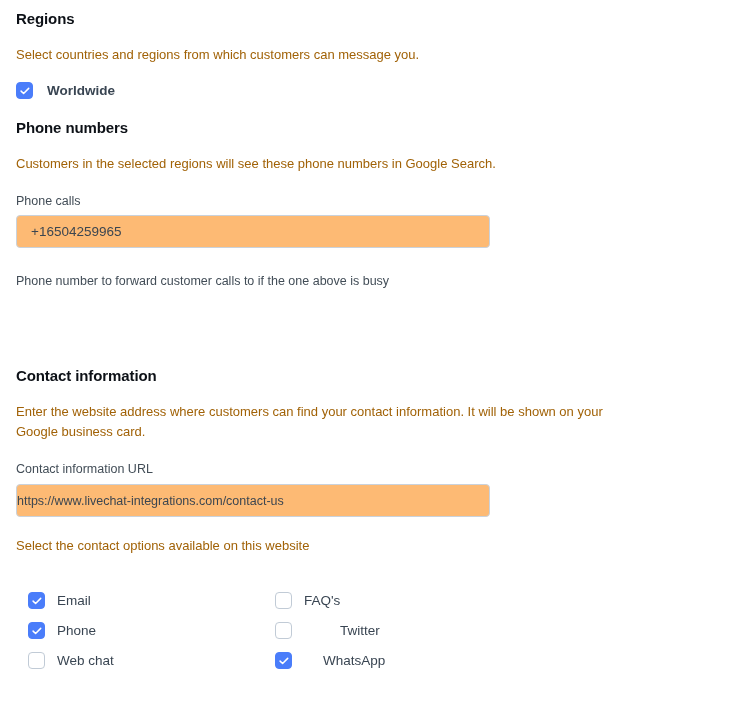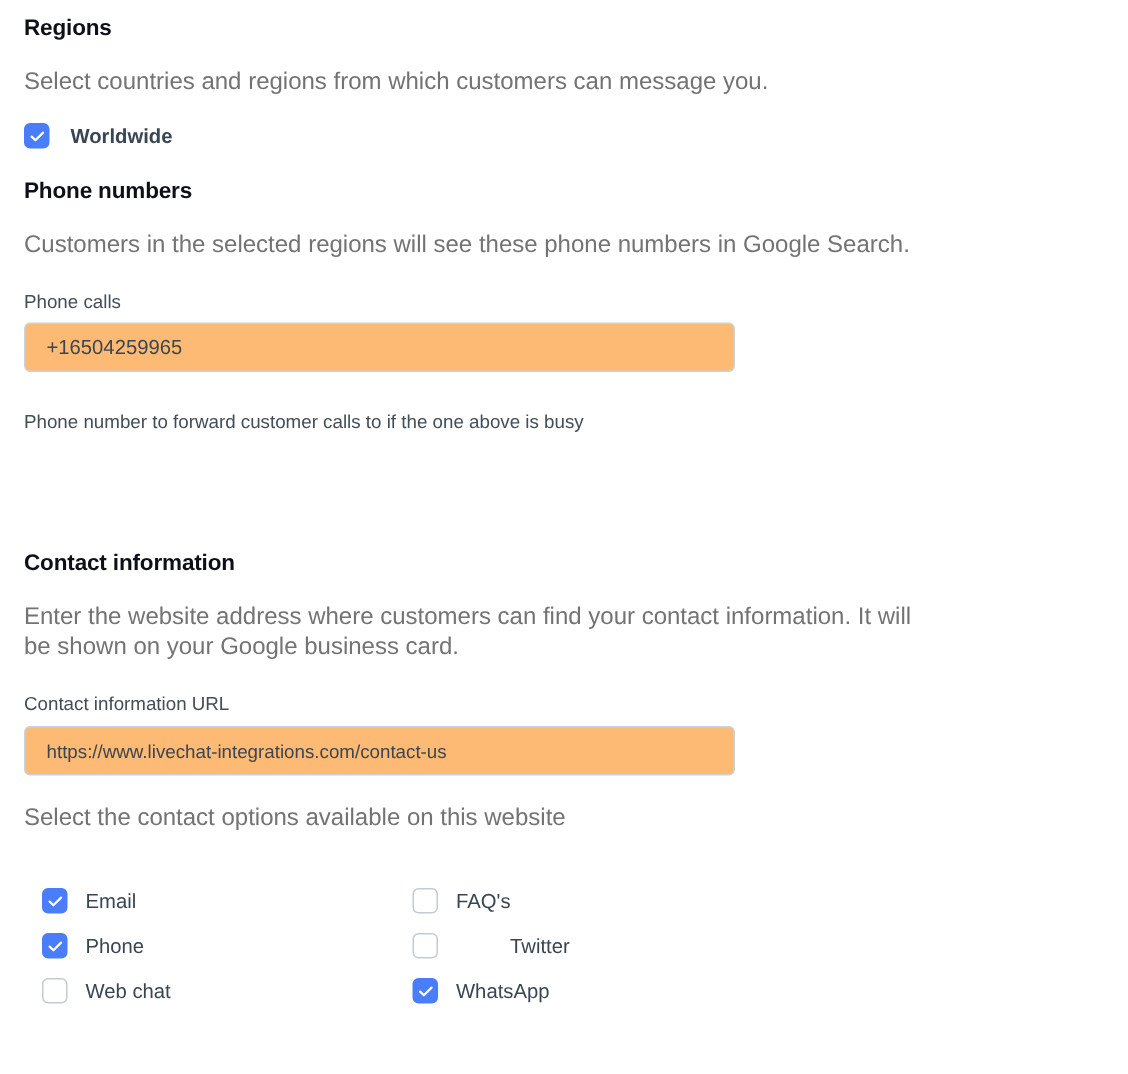--- a/index.html
+++ b/index.html
@@ -30,22 +30,22 @@
     left: 16px;
     font-size: 15px;
     font-weight: bold;
     color: #0d1117;
     letter-spacing: -0.1px;
     white-space: nowrap;
   }
   .body-text {
     position: absolute;
     left: 16px;
-    font-size: 16px;
-    color: #737373;
+    font-size: 13px;
+    color: #a16207;
     line-height: 20px;
   }
   .field-label {
     position: absolute;
     left: 16px;
     font-size: 12.5px;
     color: #424d57;
     white-space: nowrap;
   }
 
@@ -62,21 +62,20 @@
     display: flex;
     align-items: center;
     font-family: "Liberation Sans", sans-serif;
     color: #3c4650;
   }
   .text-input.phone {
     padding-left: 14px;
     font-size: 13.5px;
   }
   .text-input.url {
-    padding-left: 14px;
     font-size: 12.5px;
     text-align: center;
   }
   .text-input .value {
     white-space: nowrap;
     overflow: hidden;
     text-overflow: ellipsis;
   }
 
   
@@ -182,21 +181,21 @@
         <span class="cblabel">Web chat</span>
       </div>
       <div class="cbrow" style="left: 275px; top: 592px;">
         <span class="cbox off"></span>
         <span class="cblabel">FAQ's</span>
       </div>
       <div class="cbrow" style="left: 275px; top: 622px; gap: 36px;">
         <span class="cbox off"></span>
         <span class="cblabel">Twitter</span>
       </div>
-      <div class="cbrow" style="left: 275px; top: 652px;">
+      <div class="cbrow" style="left: 275px; top: 652px; gap: 19px;">
         <span class="cbox on">
           <svg width="11" height="11" viewBox="0 0 11 11" aria-hidden="true">
             <path d="M1.6 5.6 L4.1 8.0 L9.2 2.9" fill="none" stroke="#ffffff" stroke-width="1.5" stroke-linecap="round" stroke-linejoin="round"></path>
           </svg>
         </span>
         <span class="cblabel">WhatsApp</span>
       </div>
     </div>
 
 </div>

